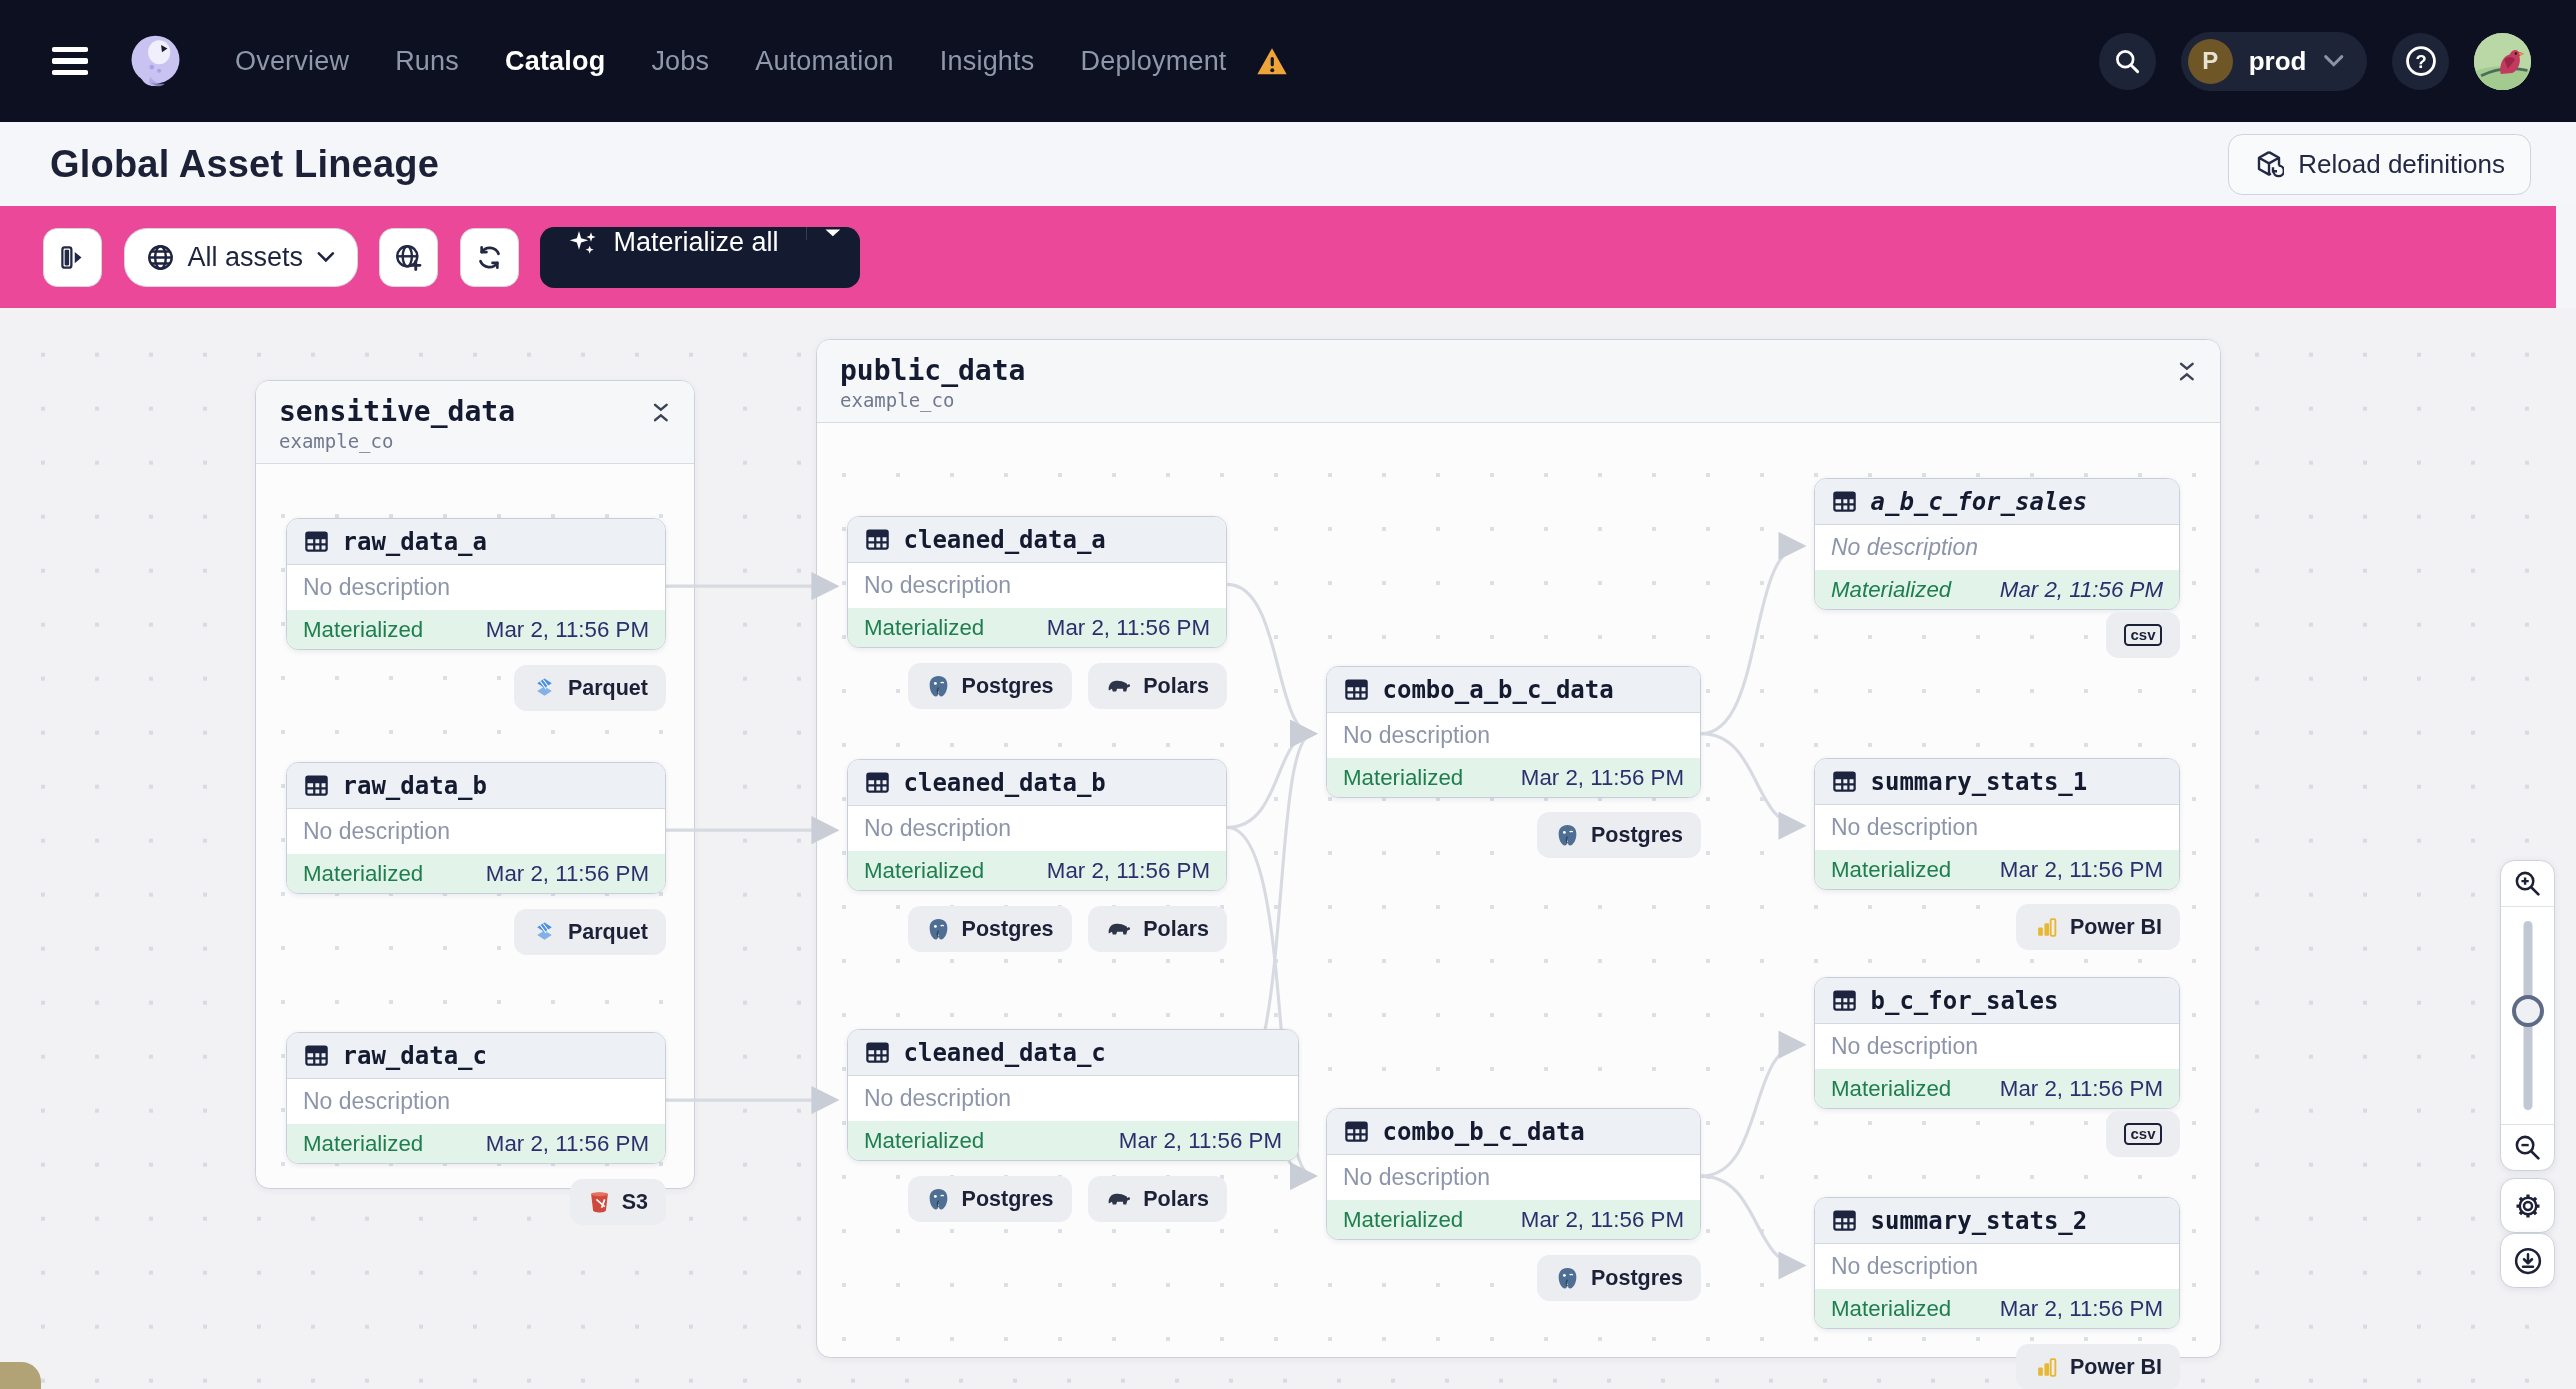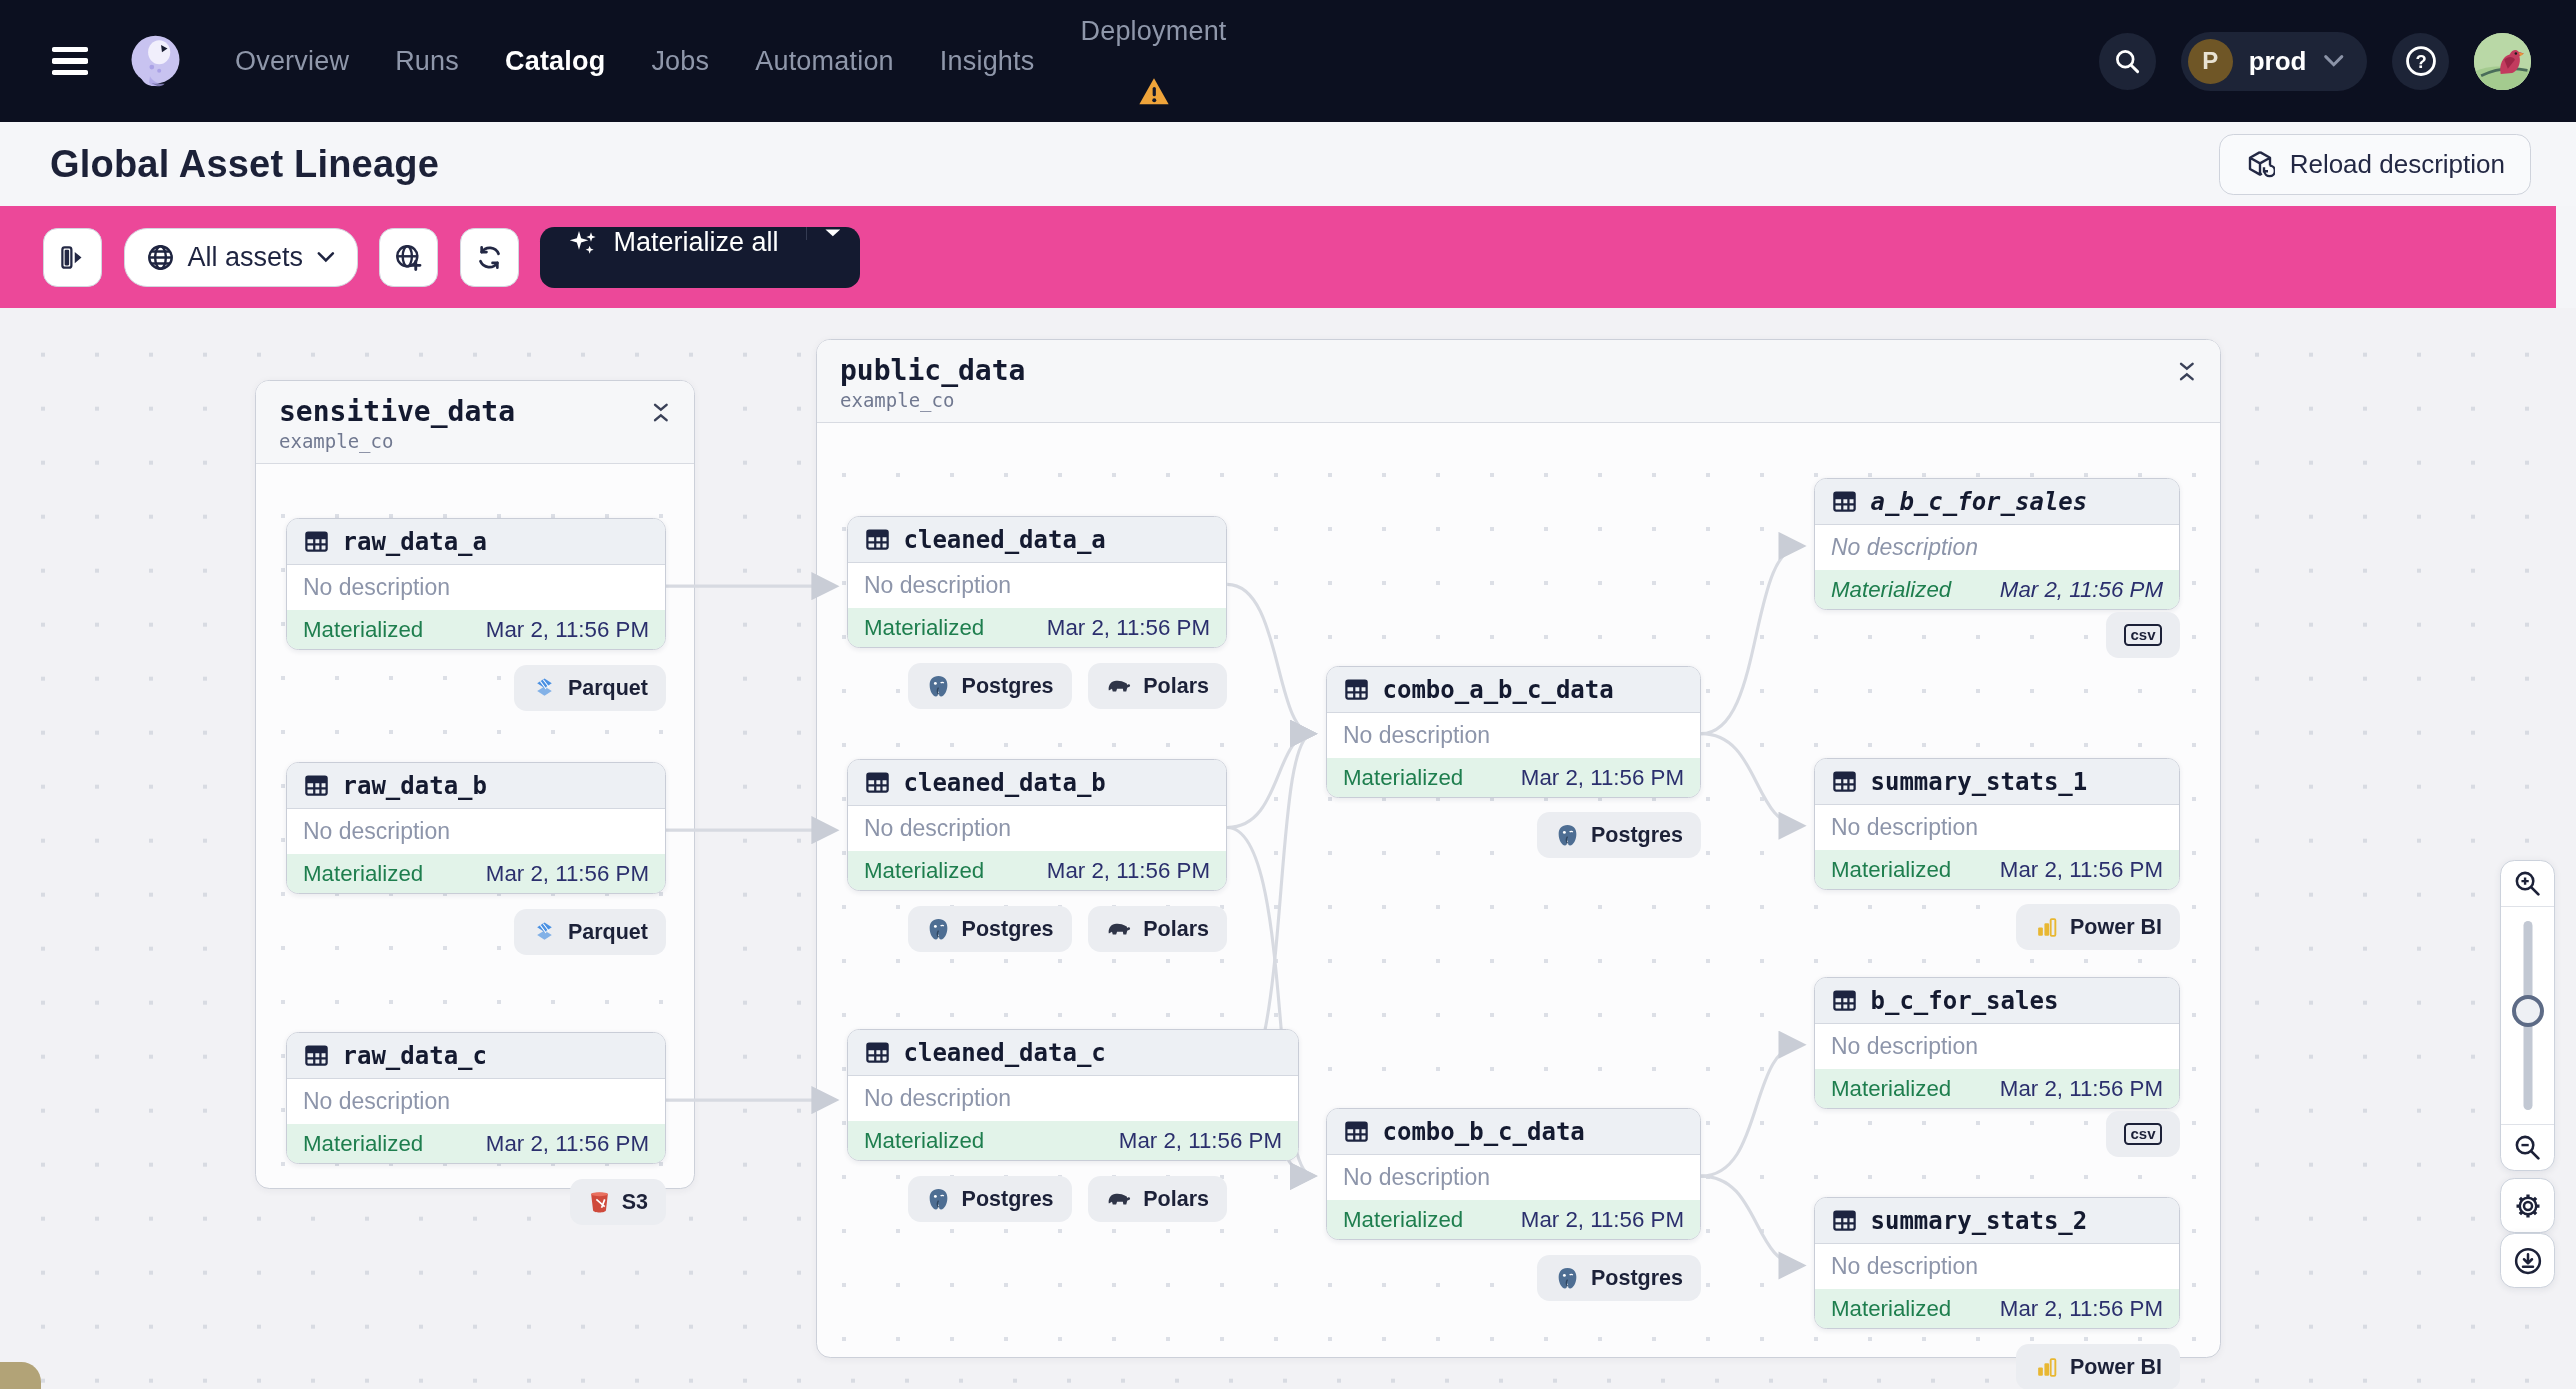--- a/index.html
+++ b/index.html
@@ -10,21 +10,21 @@
   
   #topnav { position:absolute; left:0; top:0; width:2576px; height:122px;
     background:#0c1020; display:flex; align-items:center; }
   #hamburger { width:36px; height:29px; margin-left:52px; display:flex; flex-direction:column;
     justify-content:space-between; cursor:pointer; }
   #hamburger span { display:block; height:5.4px; background:#fff; border-radius:1.8px; }
   #logo { width:59px; height:59px; margin-left:38px; }
   #navlinks { display:flex; align-items:center; gap:46px; margin-left:50px; }
   .navlink { font-size:27px; color:#8f97aa; font-weight:500; cursor:pointer; letter-spacing:0.2px; }
   .navlink.active { color:#ffffff; font-weight:700; }
-  #deploy-wrap { display:flex; align-items:center; gap:29px;flex-direction:column; }
+  #deploy-wrap { display:flex; gap:29px; }
   #nav-right { margin-left:auto; display:flex; align-items:center; gap:25px; margin-right:45px; }
   .nav-circle { width:57px; height:57px; border-radius:50%; background:#1d2437;
     display:flex; align-items:center; justify-content:center; cursor:pointer; }
   #prod-pill { height:59px; border-radius:30px; background:#1d2437; display:flex;
     align-items:center; gap:16px; padding:0 23px 0 7.2px; cursor:pointer; }
   #prod-avatar { width:45px; height:45px; border-radius:50%; background:#6f5626; color:#e8e2d2;
     font-size:24px; font-weight:700; display:flex; align-items:center; justify-content:center; }
   #prod-name { color:#fff; font-size:26px; font-weight:600; }
   #user-avatar { width:57px; height:57px; border-radius:50%; overflow:hidden; background:#b9d8a6; cursor:pointer; }
 
@@ -178,21 +178,21 @@
 </div>
 
 <div id="pageheader">
   <div id="page-title">Global Asset Lineage</div>
   <div id="reload-btn">
     <svg width="30" height="30" viewBox="0 0 24 24">
       <path d="M12 2.5 20 7v6.2M12 2.5 4 7v9l8 4.5 1.5-.9M12 2.5v0M4 7l8 4.5L20 7M12 11.5v9" fill="none" stroke="#232844" stroke-width="1.9" stroke-linejoin="round"></path>
       <path d="M15.5 17.5a4.2 4.2 0 1 0 4.2-4.2" fill="none" stroke="#232844" stroke-width="1.9"></path>
       <path d="M15.2 14.6v3.2h3.2" fill="none" stroke="#232844" stroke-width="1.9"></path>
     </svg>
-    <span>Reload description</span>
+    <span>Reload definitions</span>
   </div>
 </div>
 
 <div id="toolbar">
   <div class="tb-btn tb-icon-btn">
     <svg width="27" height="27" viewBox="0 0 24 24">
       <rect x="3" y="3" width="8" height="18" rx="2" fill="none" stroke="#232844" stroke-width="2"></rect>
       <rect x="5" y="5" width="4" height="14" rx="1" fill="#232844"></rect>
       <path d="M14 12h0M14 7l6 5-6 5z" fill="#232844"></path>
     </svg>

